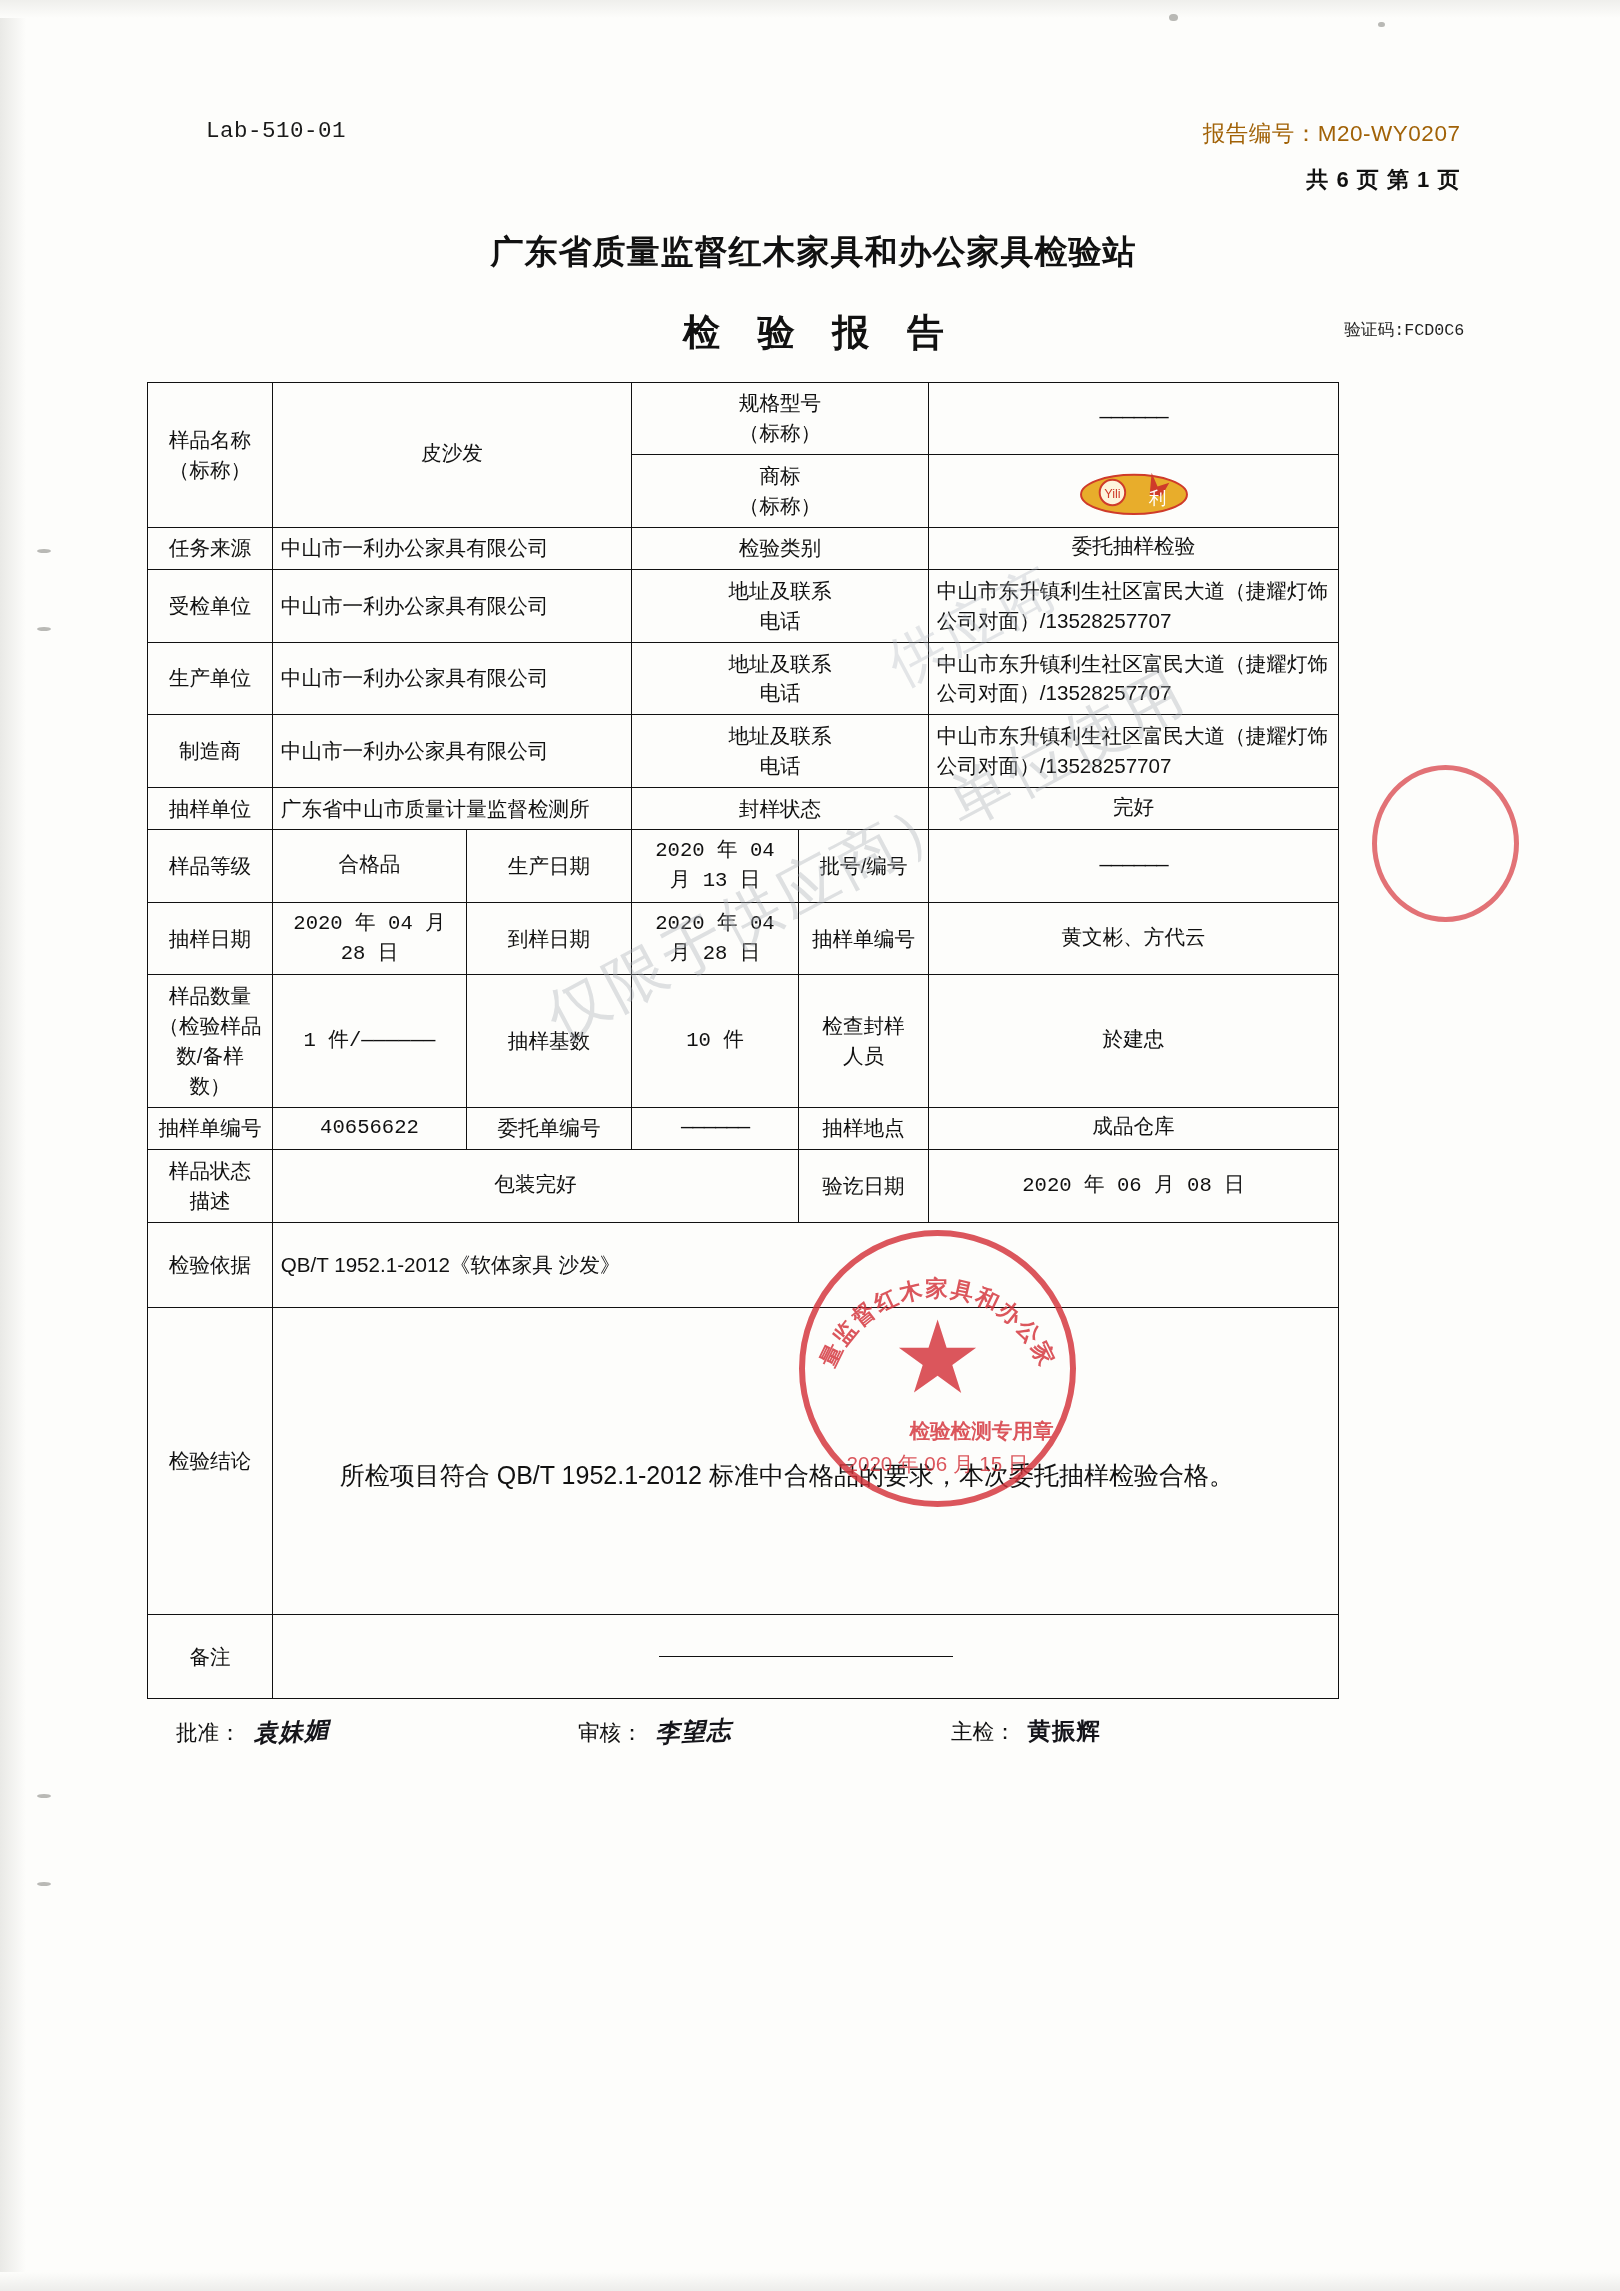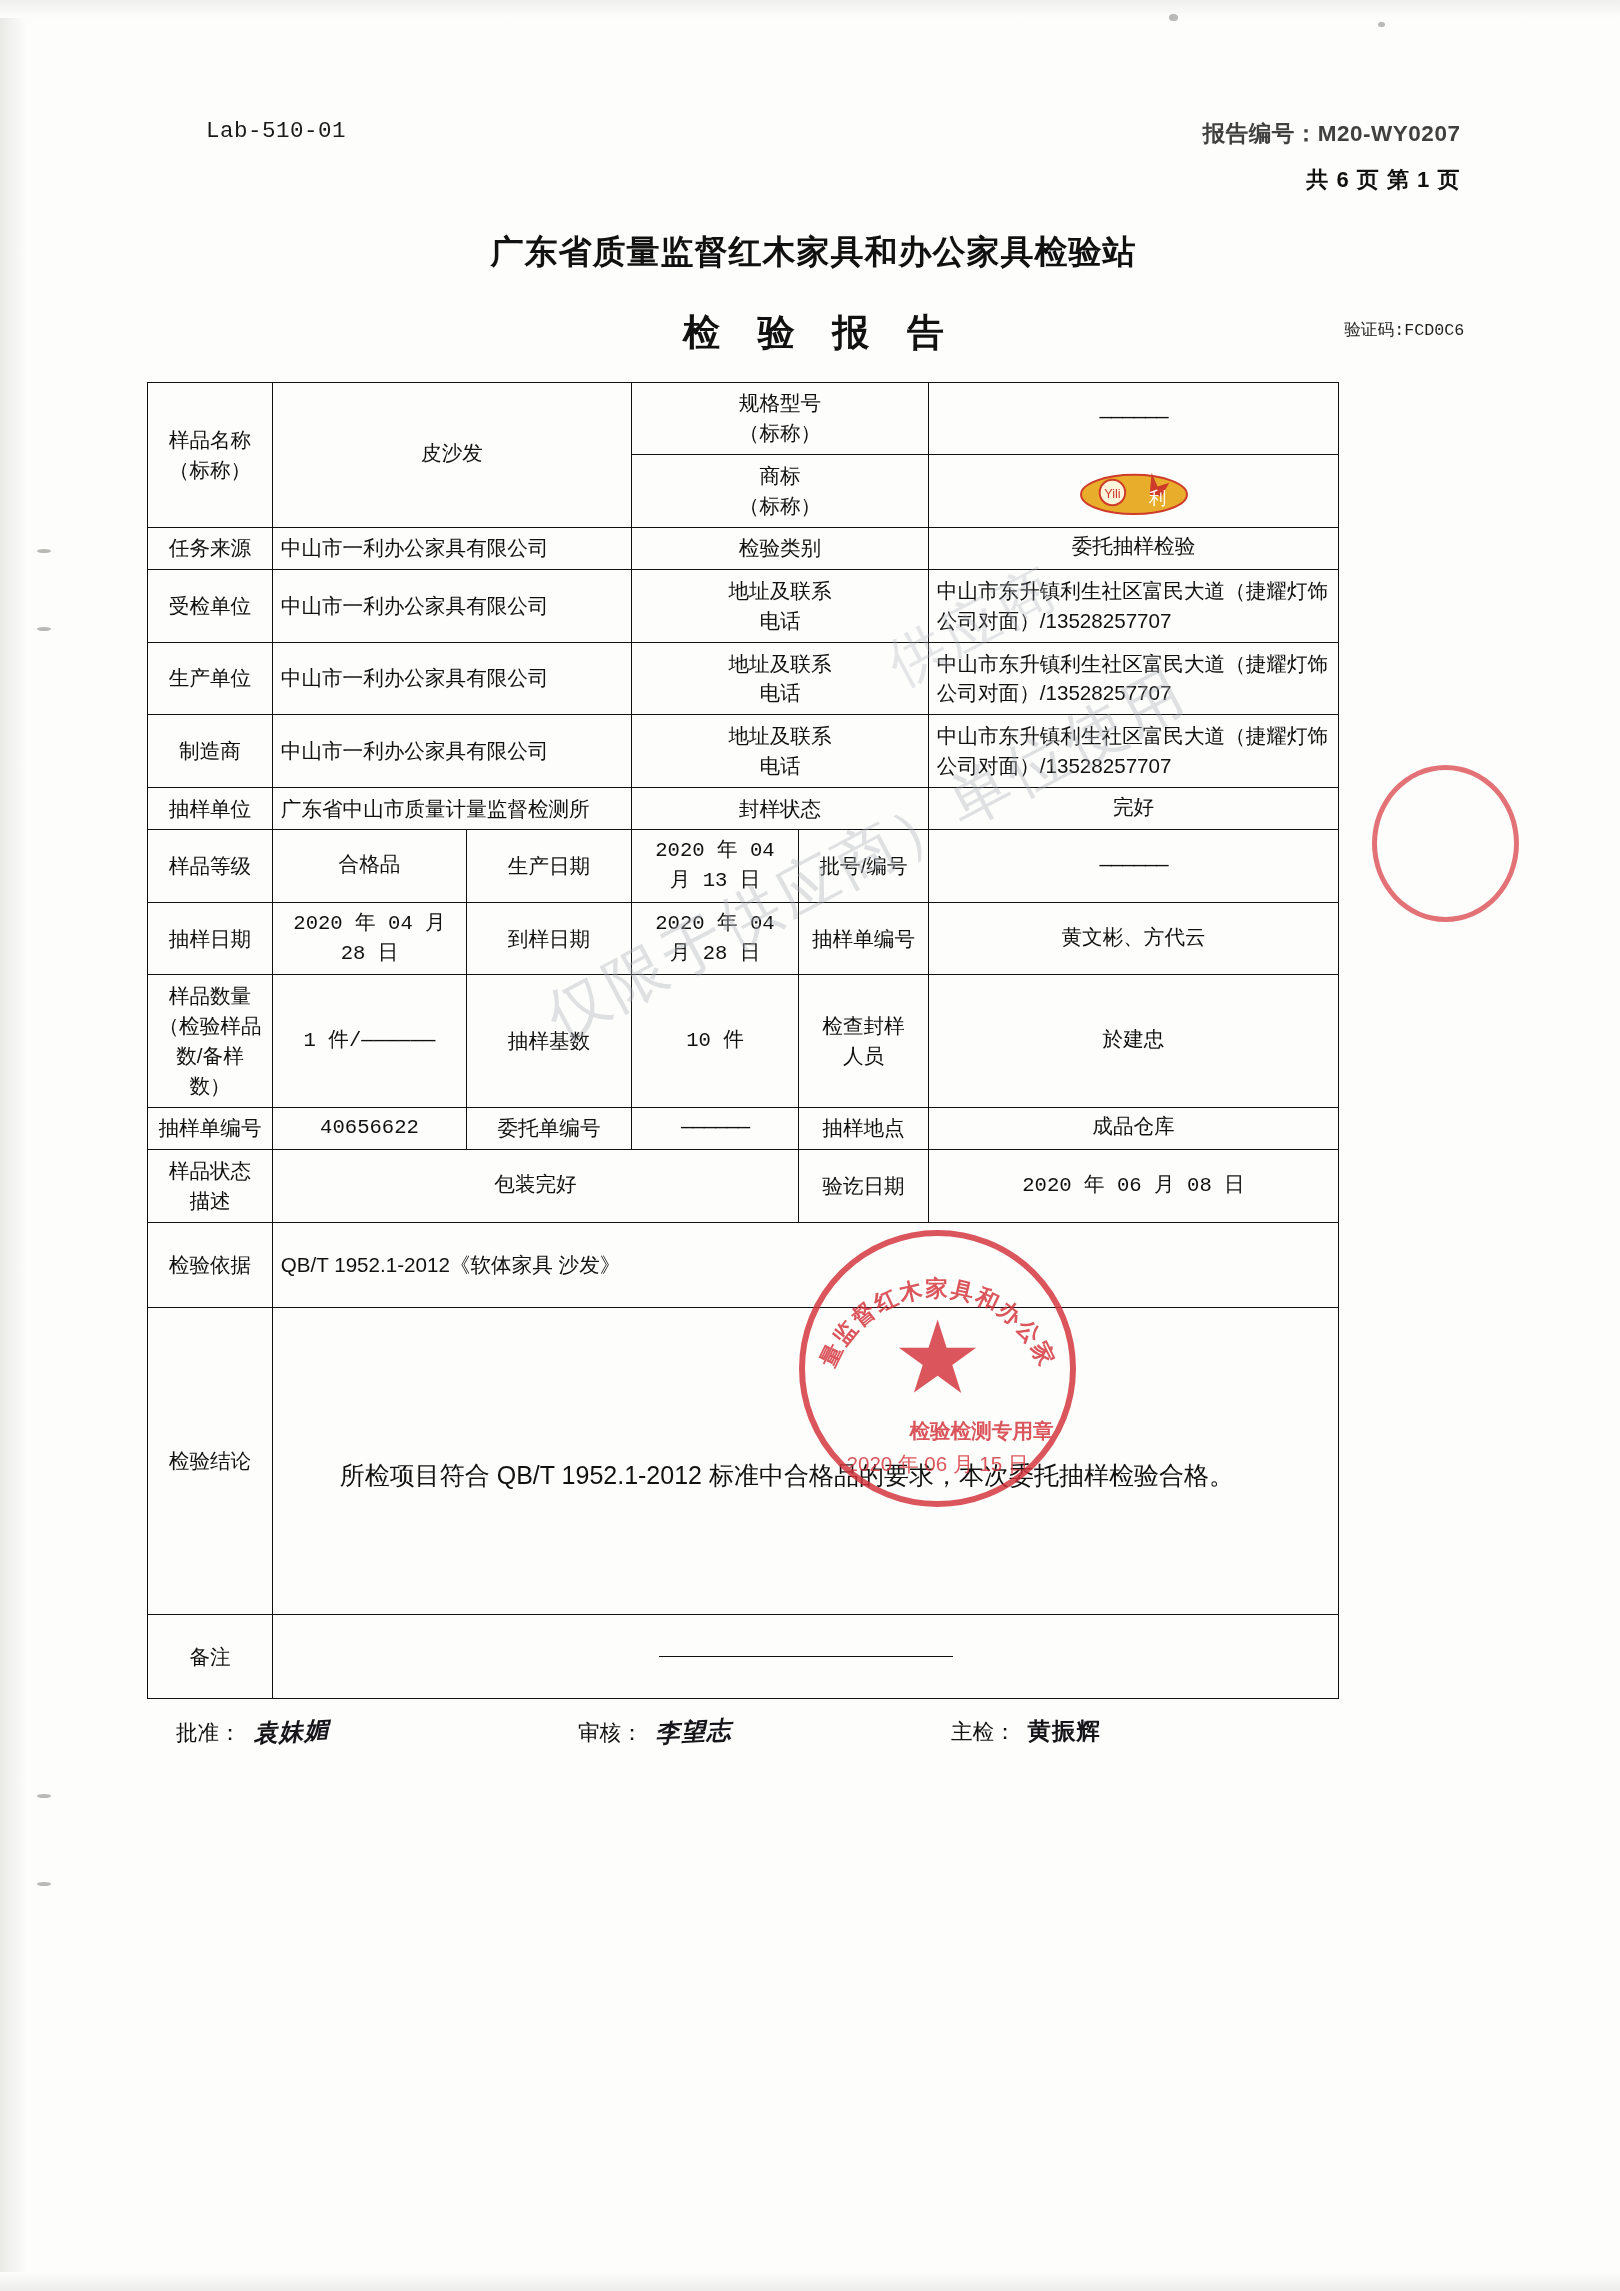--- a/index.html
+++ b/index.html
@@ -57,23 +57,23 @@
     left: 59px; top: 0;
     font-family: "Liberation Mono", "DejaVu Sans Mono", monospace;
     font-size: 22.5px;
     letter-spacing: 0.5px;
     color: #1a1a1a;
   }
   .report-no {
     position: absolute;
     right: 19.6px; top: 0;
     font-size: 22.5px;
-    font-weight: bold;
-    font-family: "Liberation Sans", sans-serif;
-    color: #404040;
+    font-weight: normal;
+    font-family: "Liberation Sans", sans-serif;
+    color: #a16207;
     letter-spacing: 0.5px;
   }
   .page-count {
     position: absolute;
     right: 19.6px; top: 47px;
     font-size: 22px;
     font-weight: bold;
     font-family: "Liberation Sans", sans-serif;
     letter-spacing: 1px;
   }

